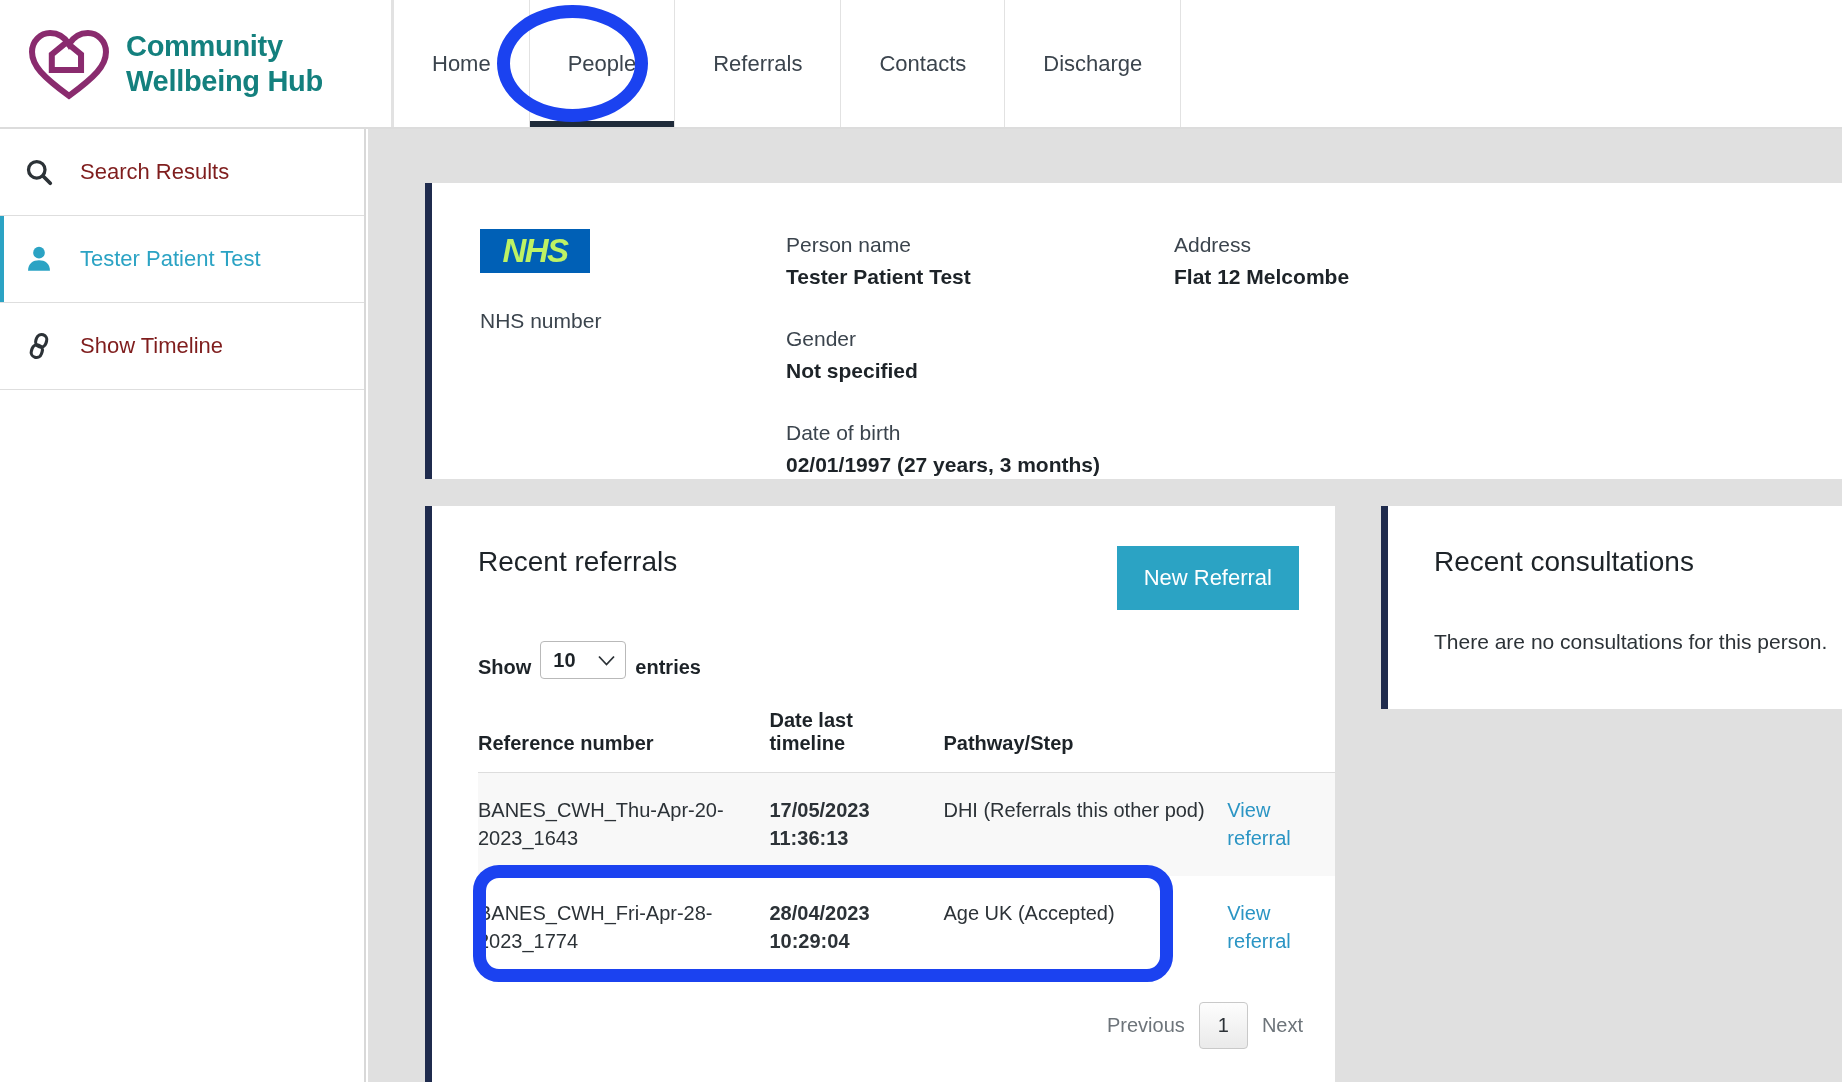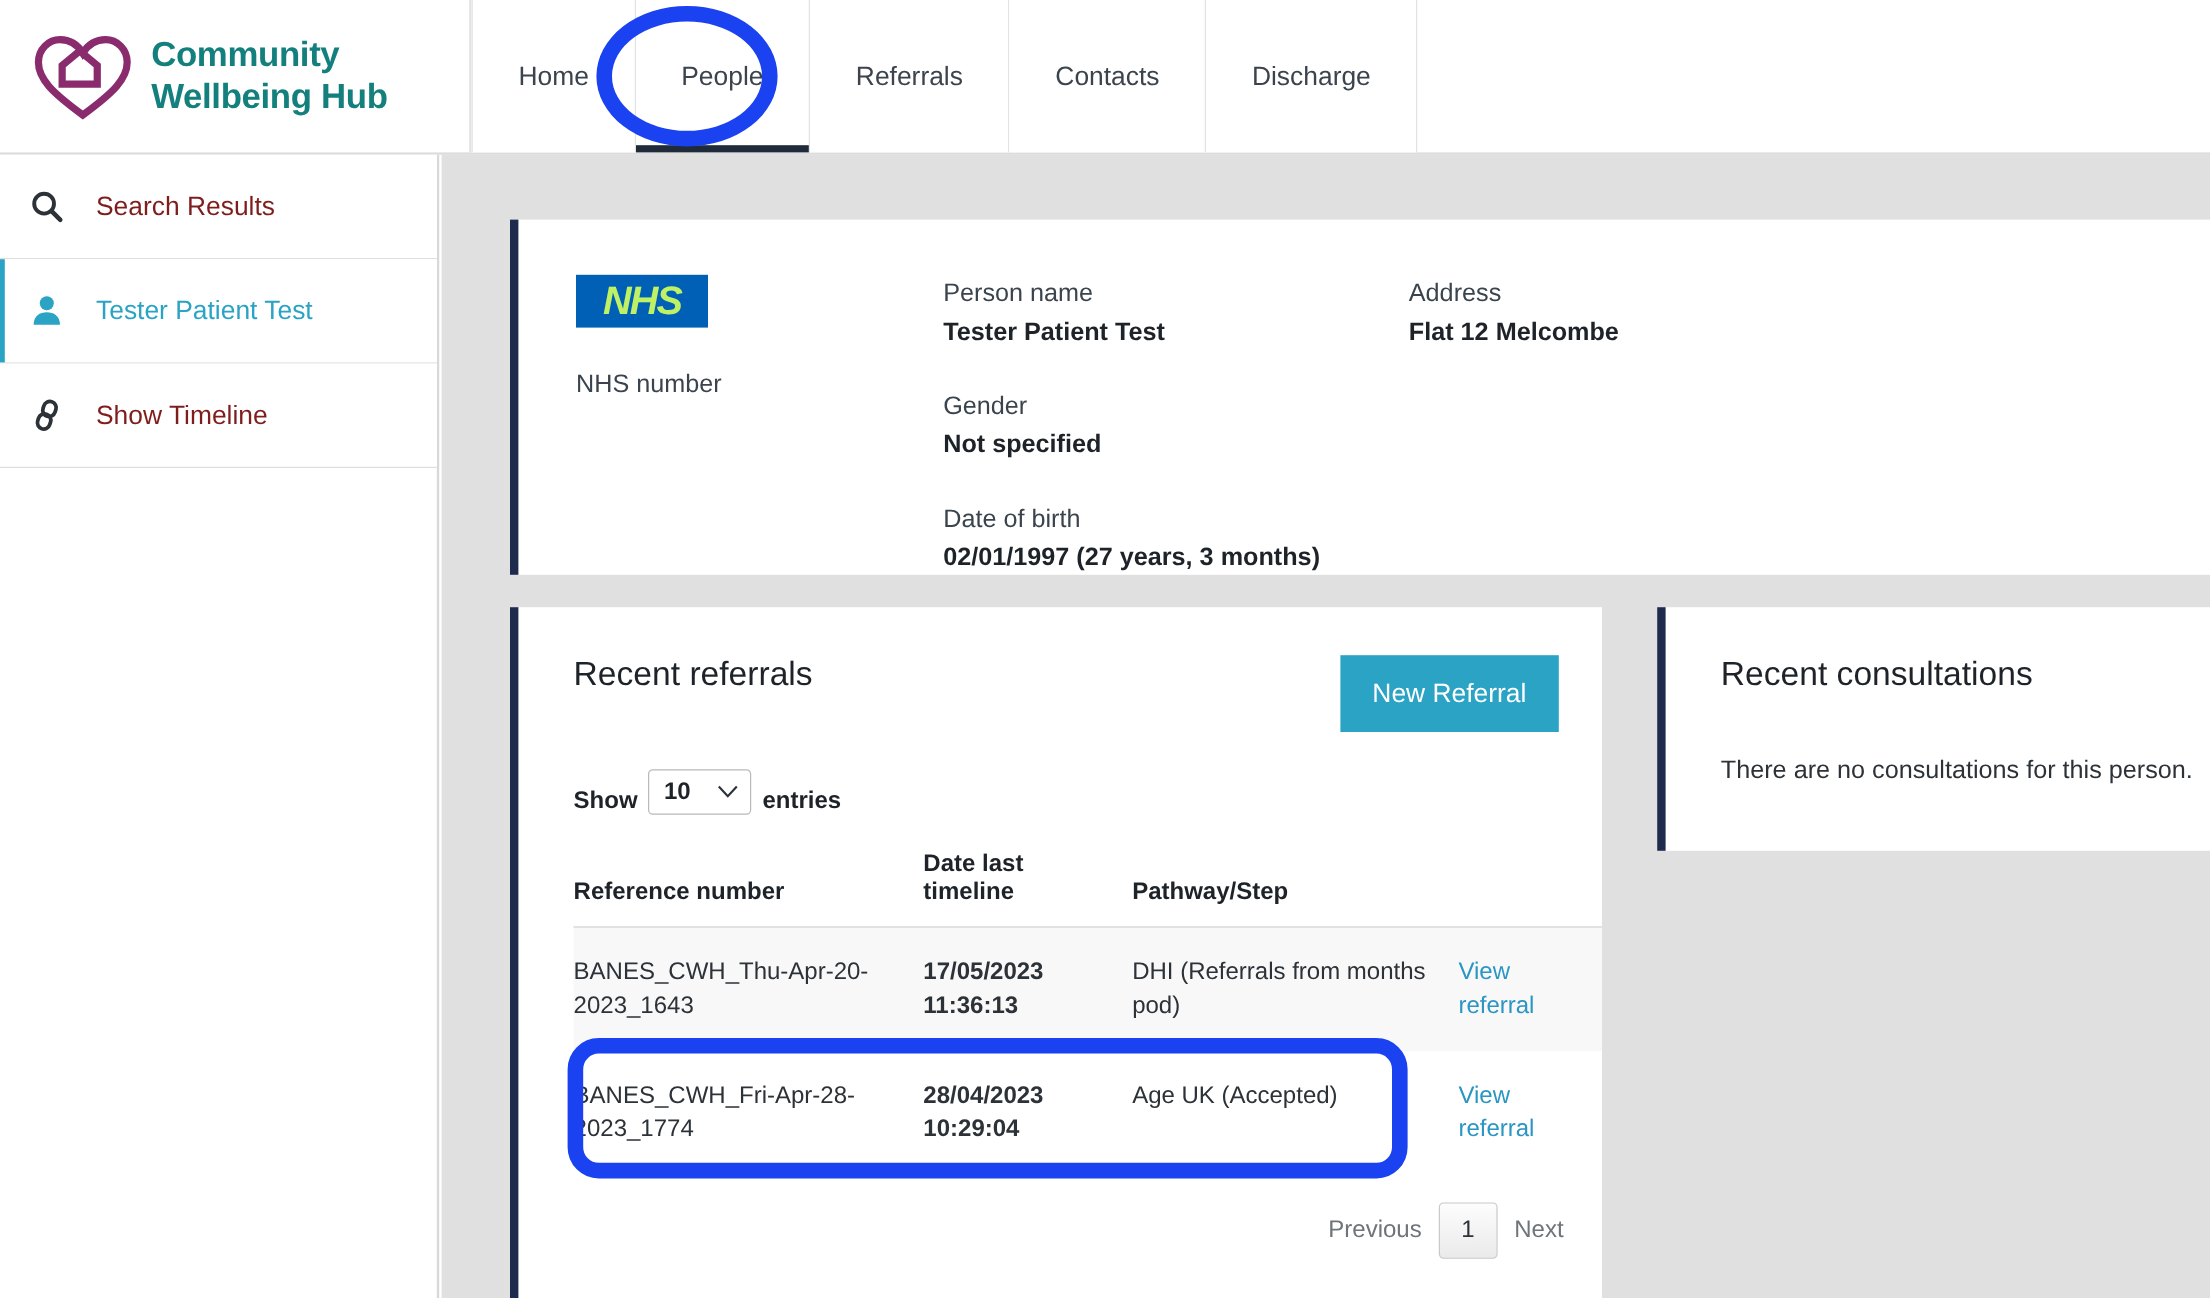--- a/index.html
+++ b/index.html
@@ -150,21 +150,21 @@
   }
   table.ref-table tbody tr { background: #f8f8f8; }
   table.ref-table tbody tr.alt { background: #ffffff; }
   .col-ref { width: 268px; }
   .col-date { width: 160px; }
   .col-path { width: 250px; }
   .col-act  { width: 110px; }
   td.bold-cell { font-weight: bold; color: #1d2328; }
   a.view-link {
     color: #2b95c4; text-decoration: none; font-size: 20px;
-    display: inline-block; line-height: 1.42; cursor: pointer;
+    display: inline-block; line-height: 1.42; cursor: pointer; margin-left: 12px;
   }
   .pagination {
     display: flex; align-items: center; justify-content: flex-end;
     gap: 8px; padding: 23px 26px 0 0;
     font-size: 20px; color: #6d747a;
   }
   .page-btn {
     border: 1px solid #c9c9c9; border-radius: 4px;
     background: linear-gradient(#fdfdfd,#eaeaea);
     padding: 11px 18px; color: #2c3237; font-size: 20px;
@@ -321,21 +321,21 @@
             <th class="col-ref">Reference number</th>
             <th class="col-date">Date last timeline</th>
             <th class="col-path">Pathway/Step</th>
             <th class="col-act"></th>
           </tr>
         </thead>
         <tbody>
           <tr>
             <td>BANES_CWH_Thu-Apr-20-2023_1643</td>
             <td class="bold-cell">17/05/2023 11:36:13</td>
-            <td>DHI (Referrals from months pod)</td>
+            <td>DHI (Referrals this other pod)</td>
             <td>
               <a class="view-link">View referral</a>
             </td>
           </tr>
           <tr class="alt">
             <td>BANES_CWH_Fri-Apr-28-2023_1774</td>
             <td class="bold-cell">28/04/2023 10:29:04</td>
             <td>Age UK (Accepted)</td>
             <td>
               <a class="view-link">View referral</a>

